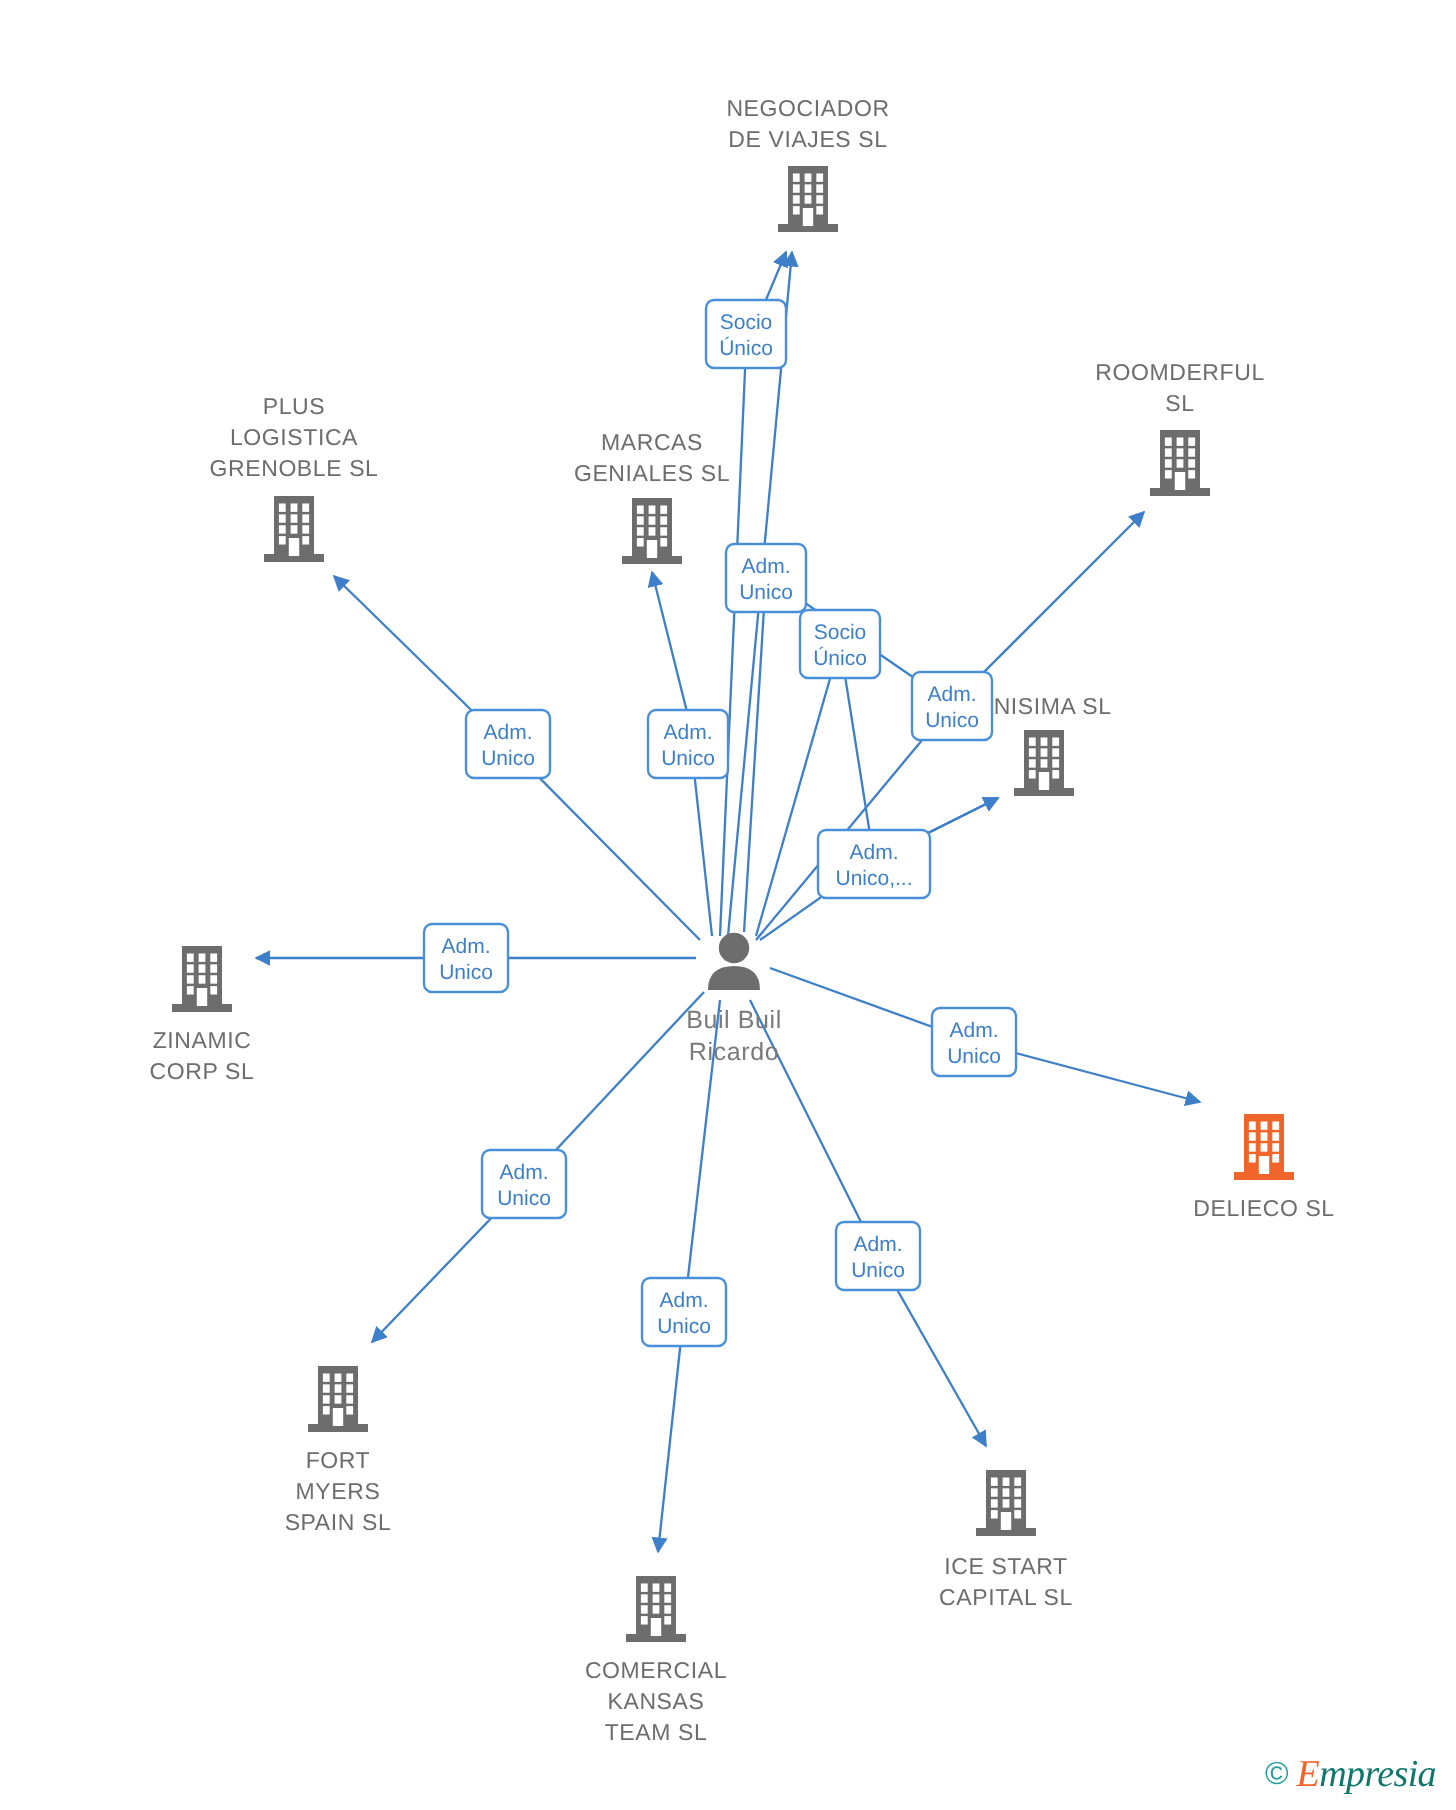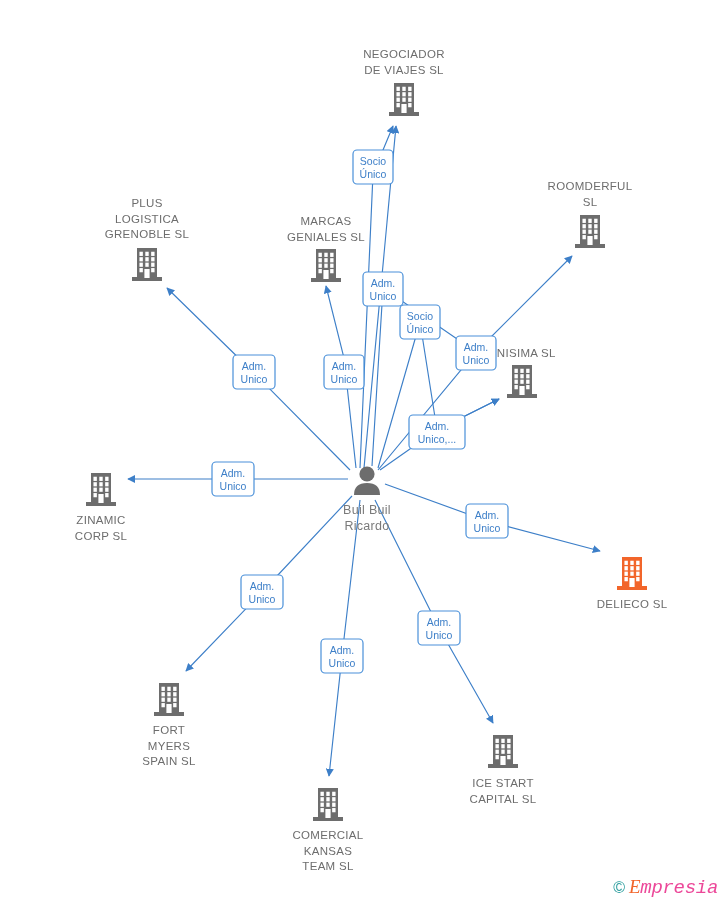--- a/index.html
+++ b/index.html
@@ -69,21 +69,21 @@
     color: #2a9d9d;
     font-size: 16px;
     font-family: "Liberation Sans", sans-serif;
   }
   .watermark .brand {
     font-size: 19px;
     font-style: italic;
     letter-spacing: -0.3px;
   }
   .watermark .brand .e { color: #f2652a; }
-  .watermark .brand .rest { color: #ec4899; font-family: Liberation Mono, monospace; }
+  .watermark .brand .rest { color: #0f766e; }
 </style>
 </head>
 <body>
 
 <div id="canvas">
   <svg id="graph-svg" viewBox="0 0 728 905" xmlns="http://www.w3.org/2000/svg">
     <defs>
       <marker id="arrowBlue" viewBox="0 0 10 10" refX="9" refY="5" markerWidth="7" markerHeight="7" orient="auto-start-reverse">
         <path d="M 0 0 L 10 5 L 0 10 z" fill="#3d7fc8"></path>
       </marker>

